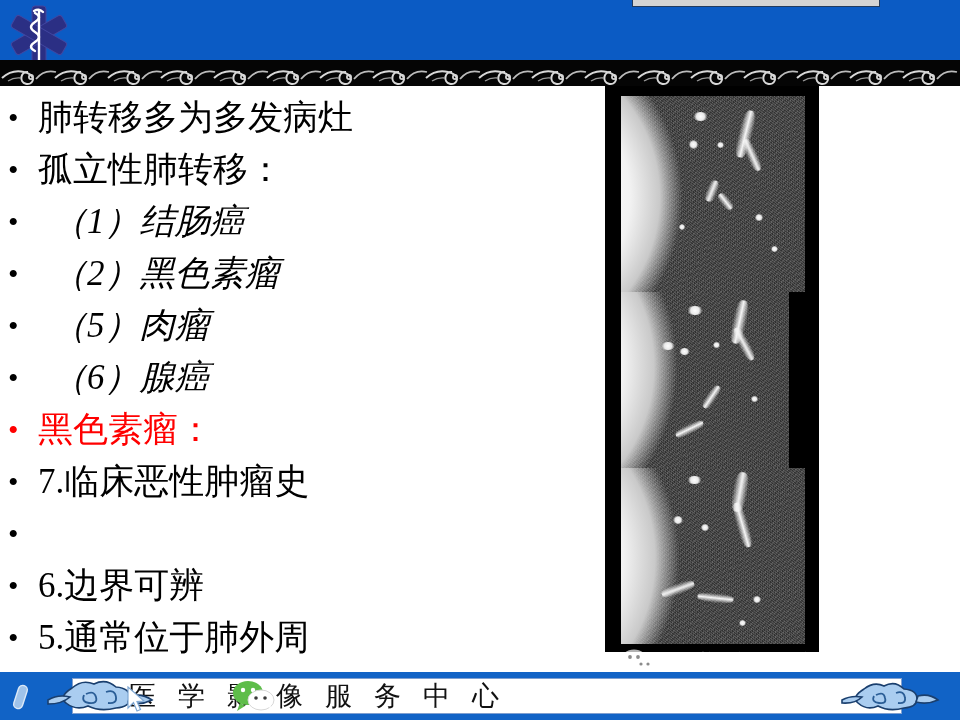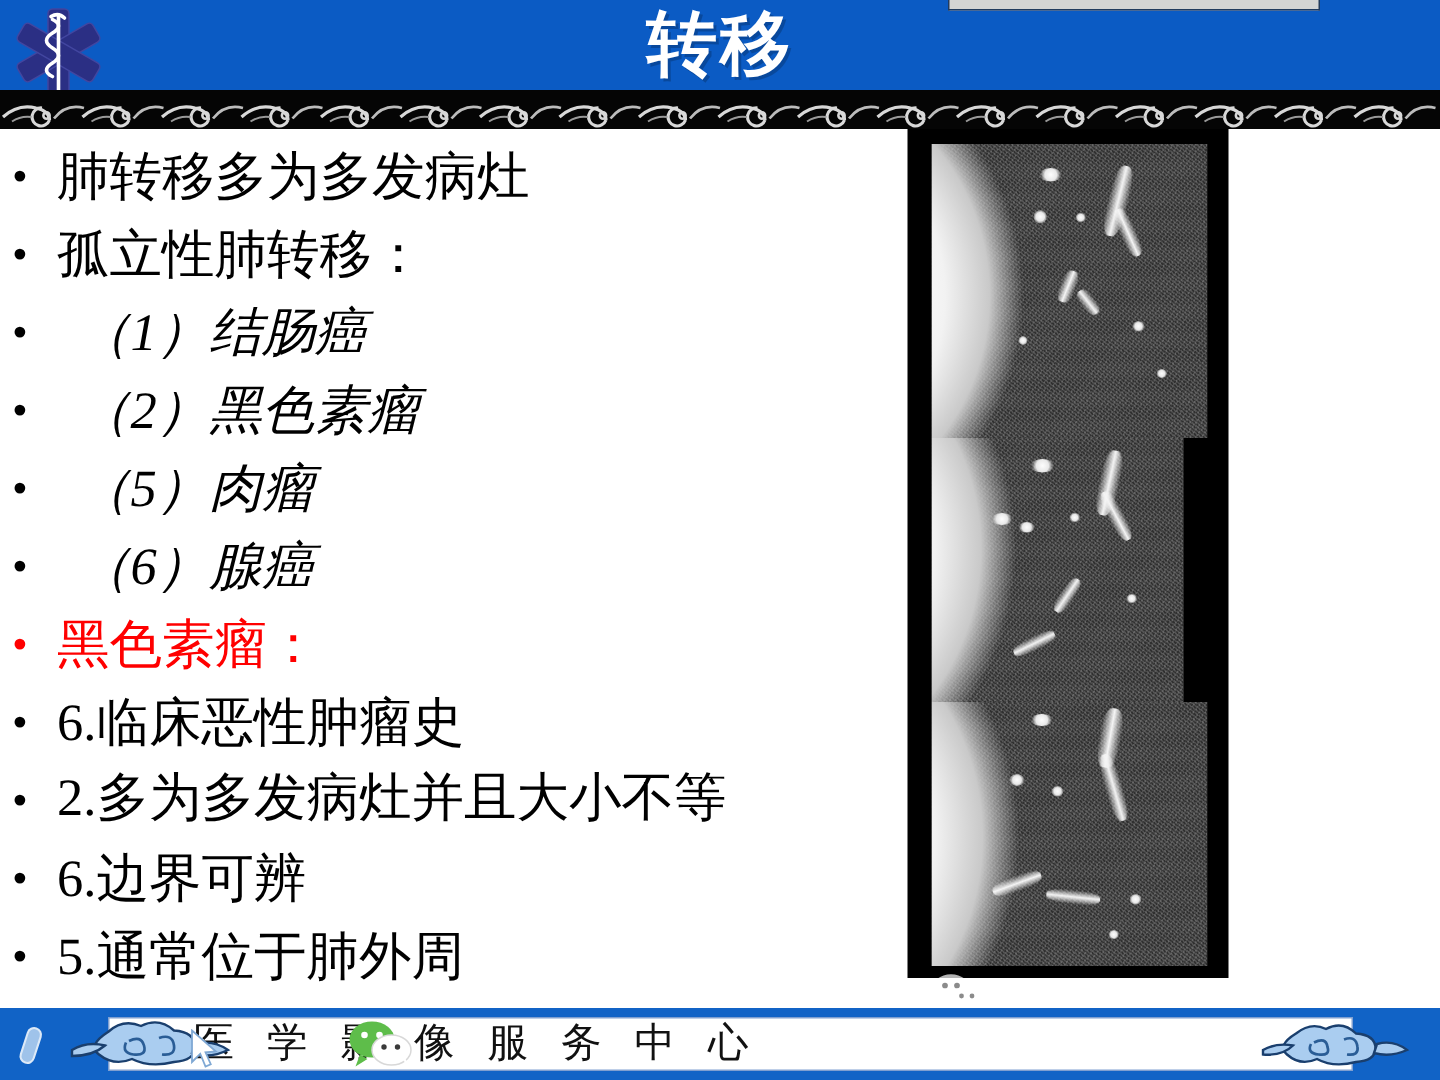--- a/index.html
+++ b/index.html
@@ -222,21 +222,20 @@
 </style>
 </head>
 <body>
 
 <div id="slide">
 
   <div class="header-band"></div>
 
   <div class="top-gray-bar"></div>
 
-  <div class="header-title">转移</div>
 
   <div class="logo">
     <svg viewBox="0 0 66 62" width="66" height="62">
       <g transform="translate(33,31)">
         <g fill="#2B2F84" stroke="#4246a0" stroke-width="1">
           <rect x="-7" y="-29" width="14" height="58" rx="3"></rect>
           <rect x="-7" y="-29" width="14" height="58" rx="3" transform="rotate(60)"></rect>
           <rect x="-7" y="-29" width="14" height="58" rx="3" transform="rotate(120)"></rect>
         </g>
         <g stroke="#ffffff" stroke-width="2.4" fill="none" stroke-linecap="round">
@@ -315,26 +314,25 @@
       <span class="txt">（6）腺癌</span>
     </div>
 
     <div class="bullet-row red">
       <span class="dot">•</span>
       <span class="txt">黑色素瘤：</span>
     </div>
 
     <div class="bullet-row">
       <span class="dot">•</span>
-      <span class="txt">6.临床恶性肿瘤史</span>
+      <span class="txt">7.临床恶性肿瘤史</span>
     </div>
 
     <div class="bullet-row wrap">
       <span class="dot">•</span>
-      <span class="txt">2.多为多发病灶并且大小不等</span>
     </div>
 
     <div class="bullet-row">
       <span class="dot">•</span>
       <span class="txt">6.边界可辨</span>
     </div>
 
     <div class="bullet-row">
       <span class="dot">•</span>
       <span class="txt">5.通常位于肺外周</span>

